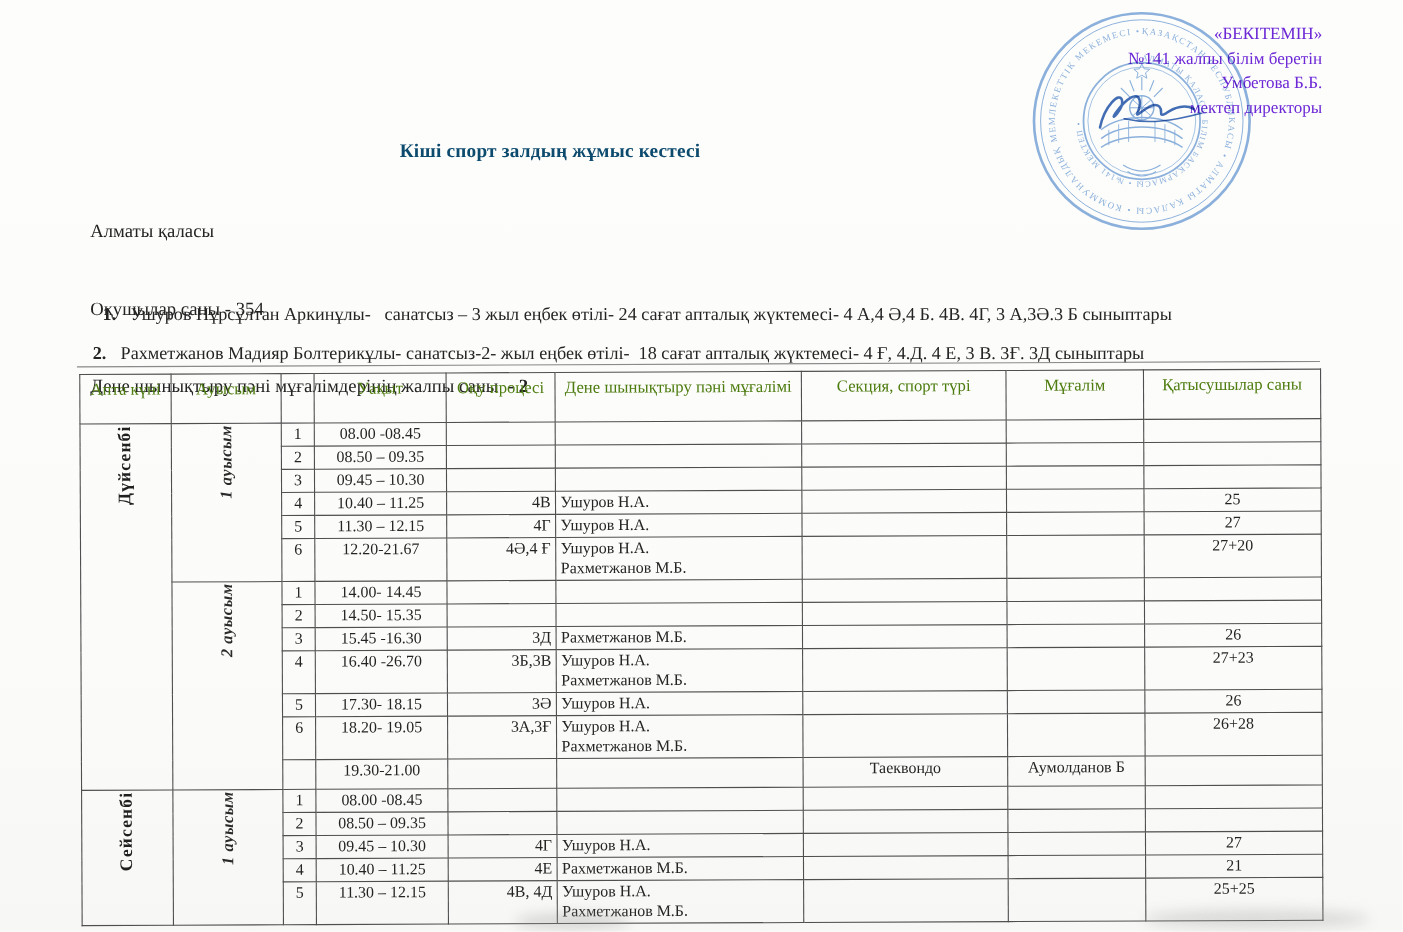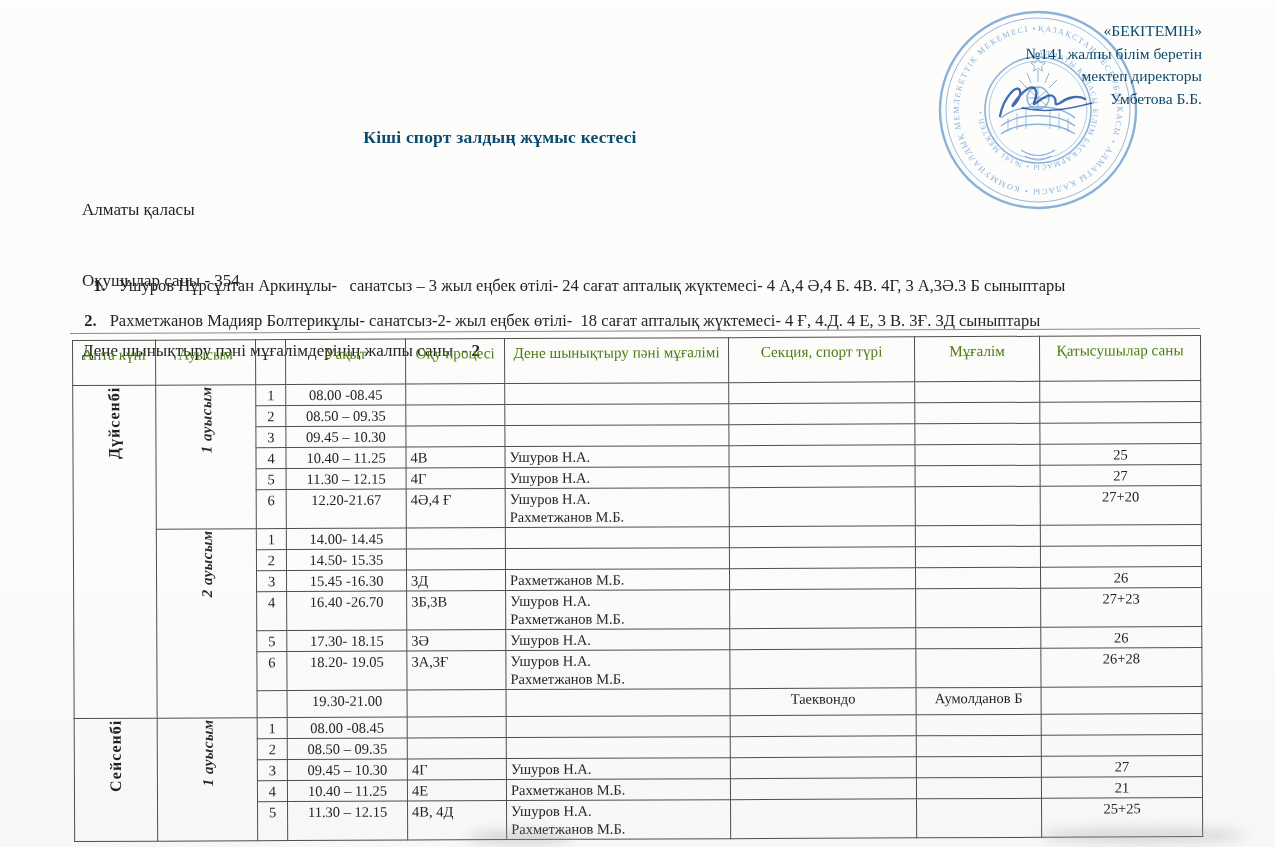--- a/index.html
+++ b/index.html
@@ -18,42 +18,42 @@
   .teacher-item { position:absolute; left:85px; font-size:16.5px; white-space:pre-wrap; }
   #teacher-1 { top:256px; }
   #teacher-2 { top:291px; left:76px; }
   .tnum { font-weight:bold; margin-right:13px; }
   .tname { font-weight:normal; }
 
   
   .stamp-svg { position:absolute; left:915px; top:-2px; mix-blend-mode:multiply; }
   .approval-block {
     position:absolute; left:940px; top:20px; width:262px; text-align:right;
-    font-size:15.5px; line-height:22.5px; color:#0c4a6e; mix-blend-mode:multiply;
+    font-size:15.5px; line-height:22.5px; color:#6d28d9; mix-blend-mode:multiply;
   }
   .signature-svg { position:absolute; left:992px; top:76px; mix-blend-mode:multiply; }
 
   
   .table-wrap { position:absolute; left:72px; top:340px; width:1128px; transform:rotate(-0.25deg); transform-origin:top left; }
   .table-wrap::before { content:""; position:absolute; left:-2px; top:-7px; width:1130px; border-top:1px solid #8a8a8a; }
   table.schedule { border-collapse:collapse; width:1128px; table-layout:fixed; }
   table.schedule th, table.schedule td {
     border:1px solid #4f4f4f; padding:1px 4px; font-size:14.5px;
     line-height:18px; vertical-align:top; overflow:hidden; font-weight:normal;
   }
   table.schedule thead tr { height:45px; }
   table.schedule th { text-align:center; padding-top:5px; font-size:15.2px; color:#4d7c0f; }
   th.h-day  { padding-left:14px; padding-right:14px; }
   th.h-proc { padding-left:12px; padding-right:12px; }
   th.h-cnt  { padding-left:22px; padding-right:22px; }
   td.c-day   { vertical-align:middle; text-align:center; }
   td.c-shift { vertical-align:middle; text-align:center; }
   td.c-num   { text-align:center; font-size:14px; }
   td.c-time  { text-align:center; }
-  td.c-cls   { text-align:left; }
+  td.c-cls   { text-align:right; }
   td.c-teach { text-align:left; padding-left:7px;margin-left:40px; }
   td.c-sec   { text-align:center; }
   td.c-coach { text-align:center; }
   td.c-cnt   { text-align:center; }
   .vday {
     display:inline-block; writing-mode:vertical-rl; transform:rotate(180deg);
     font-weight:bold; font-size:16px; letter-spacing:1px; color:#1f1f1f;
   }
   .vshift {
     display:inline-block; writing-mode:vertical-rl; transform:rotate(180deg);
@@ -94,22 +94,22 @@
     </text>
     <text font-size="7.4" fill="#74a2d8" font-family="Liberation Serif, serif" letter-spacing="1.2">
       <textPath href="#ring-inner">АЛМАТЫ ҚАЛАСЫ БІЛІМ БАСҚАРМАСЫ • №141 МЕКТЕП •</textPath>
     </text>
   </g>
 </svg>
 
 <div class="approval-block">
   <div>«БЕКІТЕМІН»</div>
   <div>№141 жалпы білім беретін</div>
+  <div>Умбетова Б.Б.</div>
   <div>мектеп директоры</div>
-  <div>Умбетова Б.Б.</div>
 </div>
 
 <svg class="signature-svg" width="112" height="52" viewBox="0 0 112 52">
   <g stroke="#2f5fae" fill="none" stroke-linecap="round" opacity="0.9">
     <path d="M8,40 C12,20 26,7 28,15 C30,23 16,36 22,27 C32,13 42,7 44,15 C46,23 38,31 44,27 C52,21 58,17 62,21 C66,25 60,31 68,27 C76,21 86,19 93,23" stroke-width="2.3"></path>
     <path d="M30,32 C52,37 74,34 100,27" stroke-width="1.5"></path>
   </g>
 </svg>
 
 <div class="doc-title">Кіші спорт залдың жұмыс кестесі</div>

